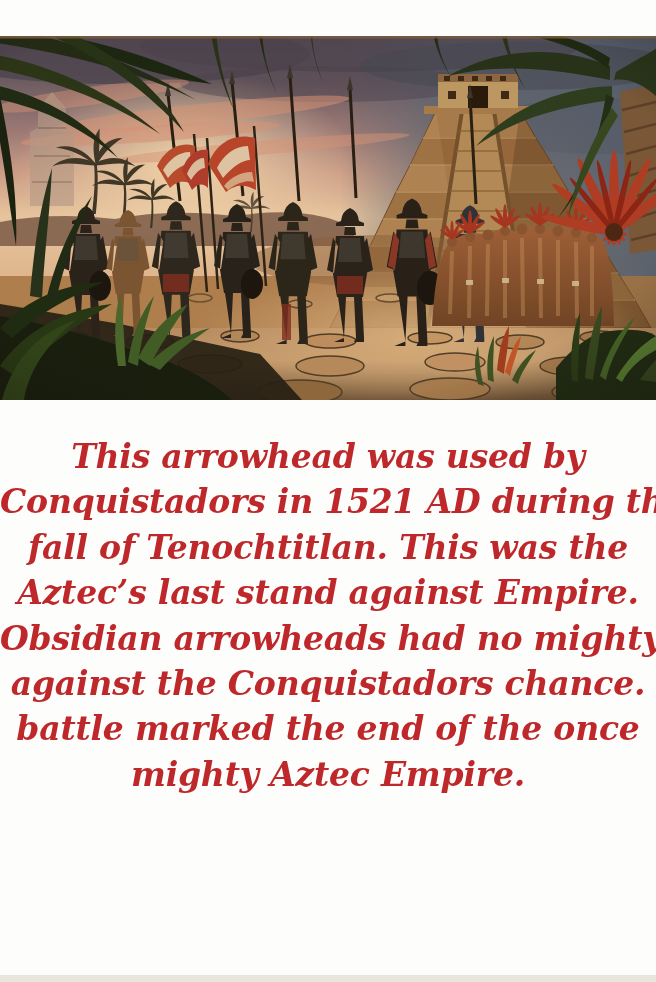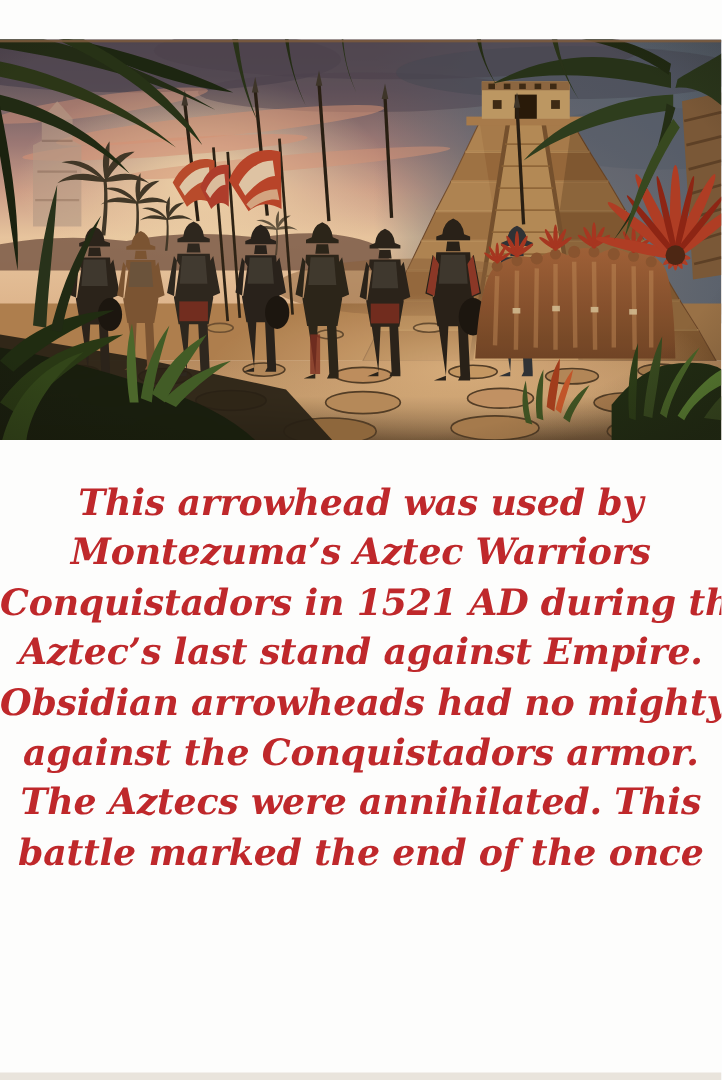--- a/index.html
+++ b/index.html
@@ -348,23 +348,23 @@
       </g>
     </g>
 
     <rect x="0" y="0" width="656" height="364" fill="#8a5a28" opacity="0.05"></rect>
     <rect x="0" y="0" width="656" height="364" fill="url(#vig)"></rect>
     <rect x="0" y="0" width="656" height="2.5" fill="#7c5a3c" opacity="0.85"></rect>
   </svg>
 
   <div class="caption" style="color: rgb(191, 40, 43);">
     <div class="cl">This arrowhead was used by</div>
-    <div class="cl">Montezuma’s Aztec Warriors</div>
     <div class="cl">Conquistadors in 1521 AD during the</div>
+    <div class="cl">fall of Tenochtitlan. This was the</div>
     <div class="cl">Aztec’s last stand against Empire.</div>
     <div class="cl">Obsidian arrowheads had no mighty</div>
-    <div class="cl">against the Conquistadors armor.</div>
-    <div class="cl">The Aztecs were annihilated. This</div>
+    <div class="cl">against the Conquistadors chance.</div>
     <div class="cl">battle marked the end of the once</div>
+    <div class="cl">mighty Aztec Empire.</div>
   </div>
 
   <div class="scan-edge"></div>
 </div>
 
 </body></html>

